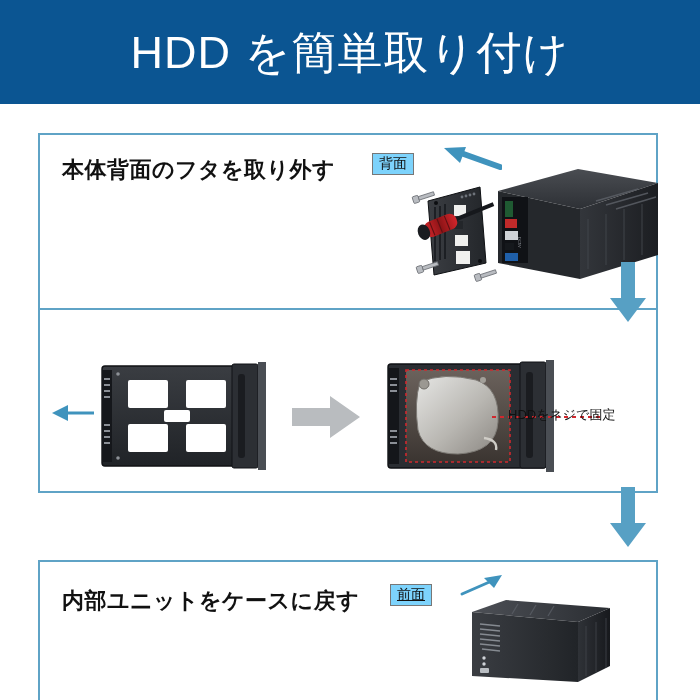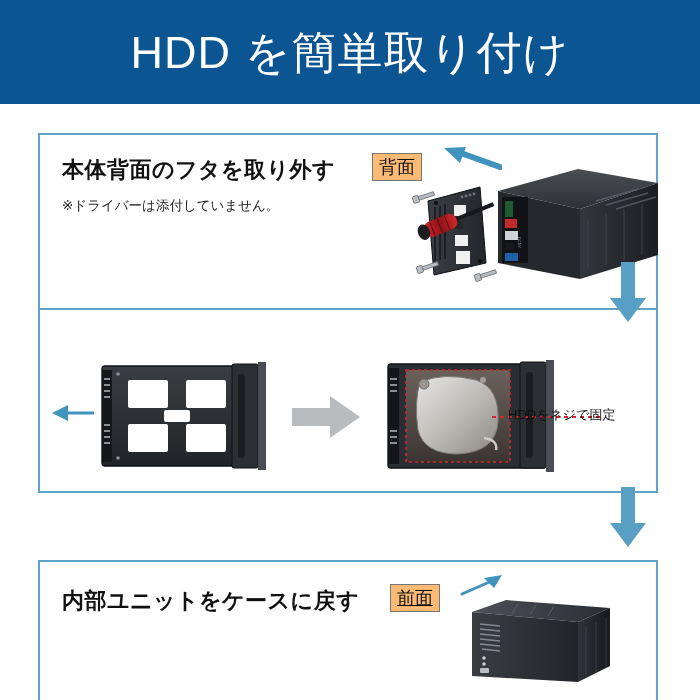--- a/index.html
+++ b/index.html
@@ -32,21 +32,21 @@
 
   .step-title{
     position:absolute;font-size:22px;color:#111;font-weight:600;
     white-space:nowrap;letter-spacing:.5px;
   }
   .step-sub{
     position:absolute;font-size:13.5px;color:#222;white-space:nowrap;
   }
   .face-tag{
     position:absolute;border:1px solid #777;padding:1px 6px;
-    font-size:18px;color:#111;background:#fdba74;white-space:nowrap;
+    font-size:14px;color:#111;background:#7dd3fc;white-space:nowrap;
   }
 
   
   .down-arrow{position:absolute;width:40px;height:62px;}
   #arrow1{left:608px;top:262px;}
   #arrow2{left:608px;top:487px;}
 
   
   .mini-arrow{position:absolute;}
 
@@ -62,21 +62,20 @@
 <body>
 
 <div class="banner">
   <div class="banner-title">HDD を簡単取り付け</div>
 </div>
 
 <div class="step-box" id="box1">
 
   <div class="step-title" style="left:22px;top:20px;">本体背面のフタを取り外す</div>
 
-  <div class="step-sub" style="left:22px;top:62px;">※ドライバーは添付していません。</div>
 
   <div class="face-tag" style="left:332px;top:18px;">背面</div>
 
   <svg class="mini-arrow" style="left:400px;top:8px;" width="62" height="30" viewBox="0 0 62 30">
     <path d="M60 24 L18 9" stroke="#3f93bd" stroke-width="6" fill="none" stroke-linecap="round"></path>
     <path d="M4 5 L26 4 L20 20 Z" fill="#3f93bd"></path>
   </svg>
 
   <svg class="fig" style="left:370px;top:22px;" width="248" height="128" viewBox="0 0 248 128">
     <defs>

